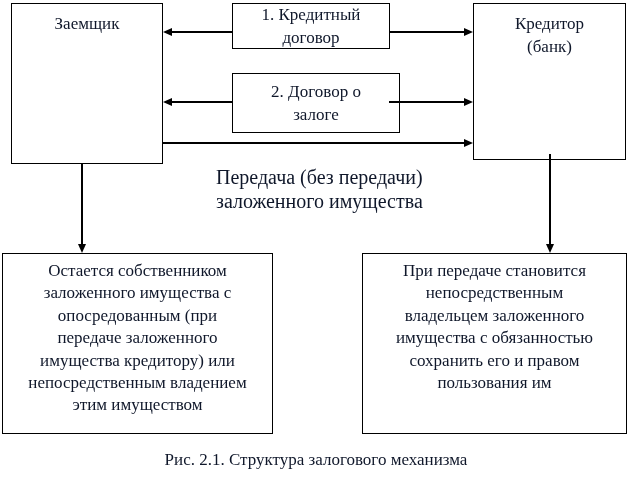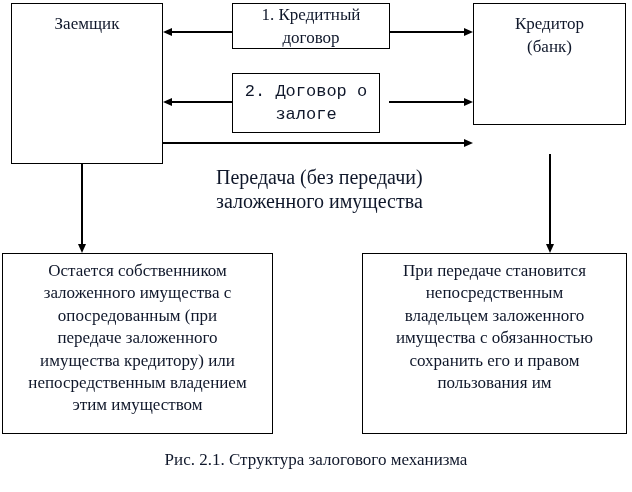--- a/index.html
+++ b/index.html
@@ -16,22 +16,22 @@
     position: absolute;
     border: 1.5px solid #000000;
     box-sizing: border-box;
     background: #ffffff;
     text-align: center;
     white-space: pre-line;
     font-size: 17px;
   }
   .box-borrower   { left: 11px;  top: 3px;   width: 152px; height: 161px; padding-top: 8px;  line-height: 23px; }
   .box-credit     { left: 232px; top: 3px;   width: 158px; height: 46px;  display: flex; align-items: center; justify-content: center; line-height: 23px; }
-  .box-pledge     { left: 232px; top: 73px;  width: 148px; height: 60px;  display: flex; align-items: center; justify-content: center; line-height: 23px; font-family: Liberation Mono, monospace; }
-  .box-creditor   { left: 473px; top: 3px;   width: 153px; height: 122px; padding-top: 8px;  line-height: 23px; }
+  .box-pledge     { left: 232px; top: 73px;  width: 168px; height: 60px;  display: flex; align-items: center; justify-content: center; line-height: 23px; }
+  .box-creditor   { left: 473px; top: 3px;   width: 153px; height: 157px; padding-top: 8px;  line-height: 23px; }
   .box-borrower-status { left: 2px;   top: 253px; width: 271px; height: 181px; padding: 6px 6px 0 6px; line-height: 22.4px; }
   .box-creditor-status { left: 362px; top: 253px; width: 265px; height: 181px; padding: 6px 6px 0 6px; line-height: 22.4px; }
 
   .hline { position: absolute; height: 2px; background: #000000; }
   .vline { position: absolute; width: 2px;  background: #000000; }
   .arr-left  { position: absolute; width: 0; height: 0; border-top: 4px solid transparent; border-bottom: 4px solid transparent; border-right: 9px solid #000000; }
   .arr-right { position: absolute; width: 0; height: 0; border-top: 4px solid transparent; border-bottom: 4px solid transparent; border-left: 9px solid #000000; }
   .arr-down  { position: absolute; width: 0; height: 0; border-left: 4px solid transparent; border-right: 4px solid transparent; border-top: 9px solid #000000; }
 
   .transfer-note {

